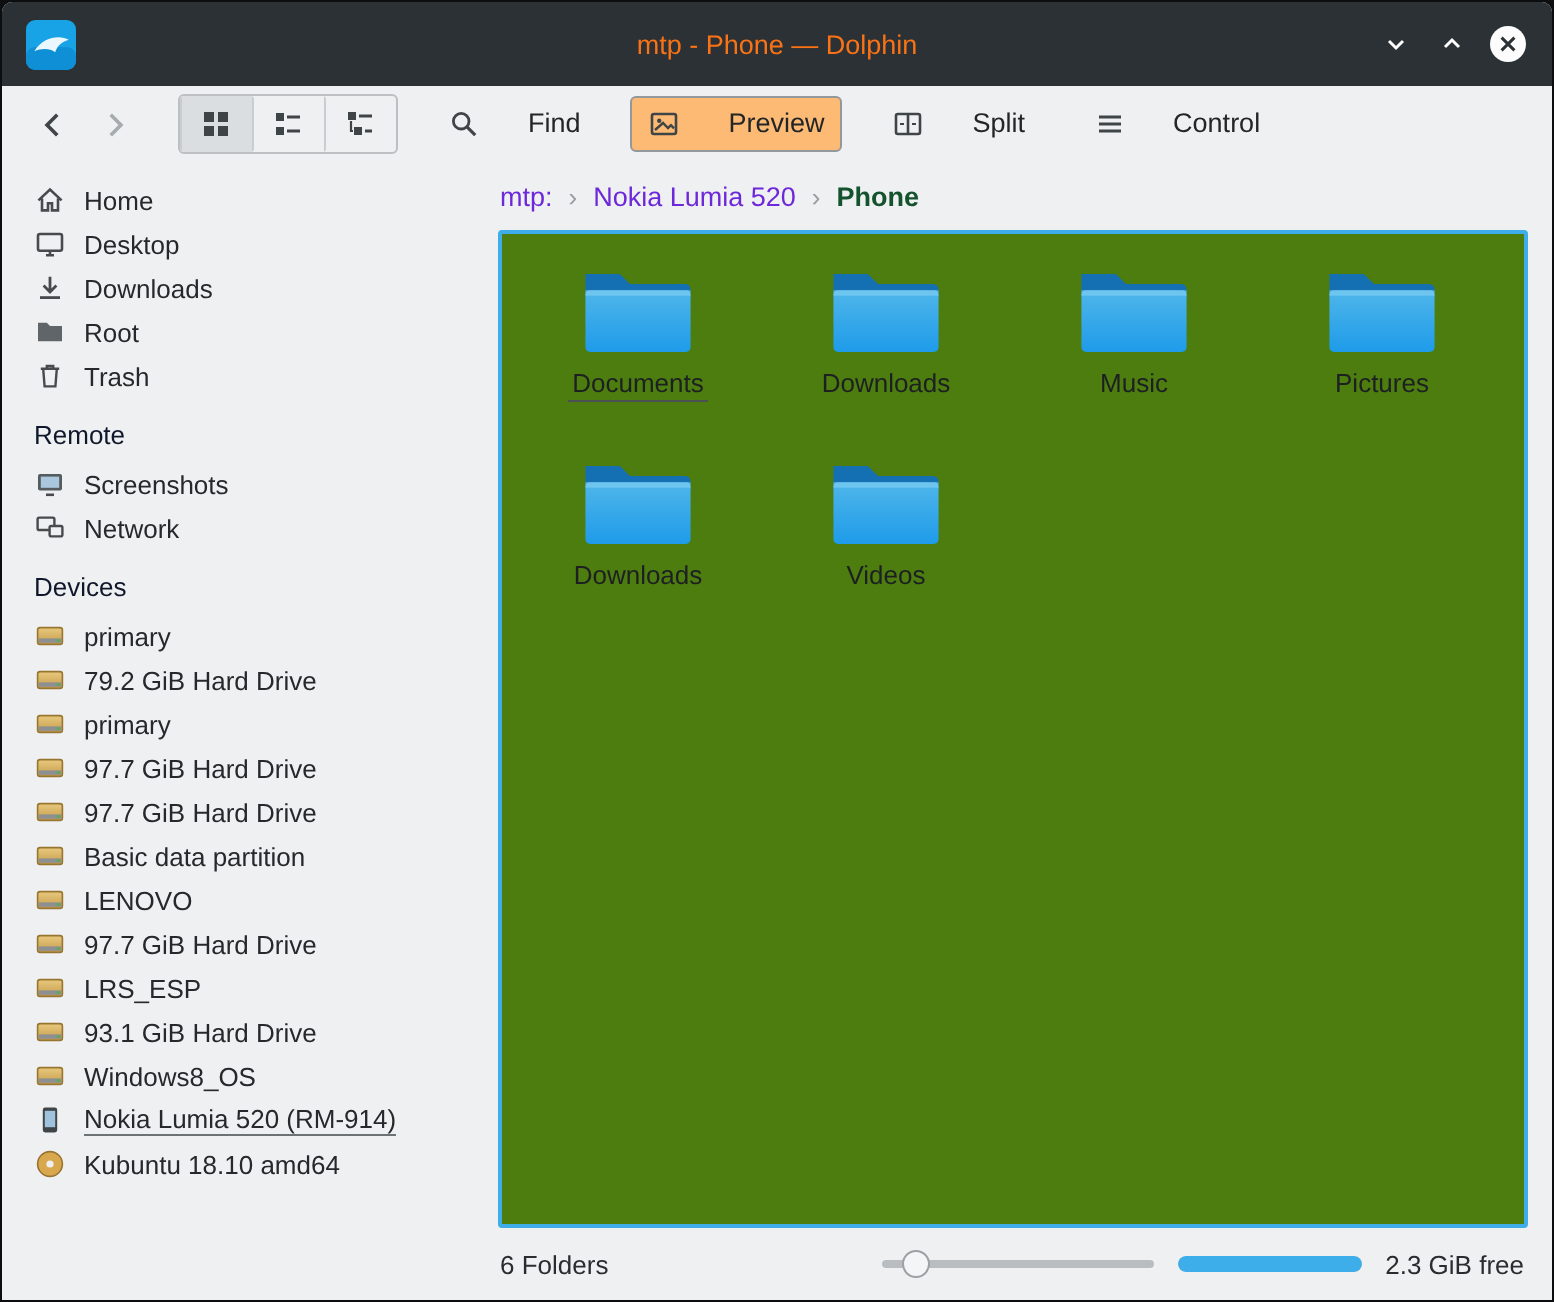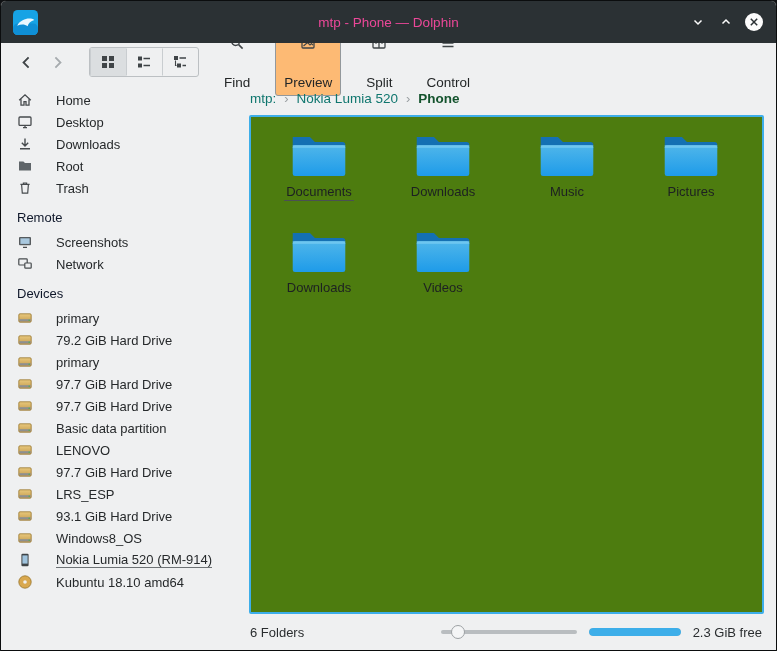--- a/index.html
+++ b/index.html
@@ -24,42 +24,41 @@
     height: 42px; flex: 0 0 42px;
     background: #2b3134;
     display: flex; align-items: center;
     padding: 0 12px;
     position: relative;
   }
   .app-icon { width: 25px; height: 25px; }
   .window-title {
     position: absolute; left: 0; right: 0;
     text-align: center;
-    color: #ec4899; font-size: 13.5px;
+    color: #f97316; font-size: 13.5px;
     pointer-events: none;
   }
   .win-controls { margin-left: auto; display: flex; align-items: center; gap: 8px; z-index: 2; }
   .win-btn { width: 20px; height: 20px; display: flex; align-items: center; justify-content: center; background: transparent; border: none; cursor: pointer; }
 
   
   .toolbar {
     height: 38px; flex: 0 0 38px;
     display: flex; align-items: center;
     padding: 0 10px;
     background: #eff0f1;
   }
   .tool-btn {
-    display: flex; align-items: center; gap: 24px;
+    display: flex; align-items: flex-start; gap: 24px;
     border: 1px solid transparent; background: transparent;
     border-radius: 3px;
     padding: 5px 8px;
     font-family: "Liberation Sans", sans-serif;
     font-size: 13.5px; color: #232627;
     cursor: pointer;
-    flex-direction: column;
   }
   .tool-btn.labeled { margin-left: 16px; }
   .tool-btn.active { background: #fdba74; border-color: #93989c; }
   .nav-btn { padding: 5px 6px; }
   .viewmode-group {
     margin-left: 16px;
     display: flex;
     border: 1px solid #bcc0c3; border-radius: 3px;
     overflow: hidden;
   }
@@ -72,21 +71,21 @@
 
   
   .sidebar {
     width: 235px; flex: 0 0 235px;
     padding-top: 8px;
     overflow: hidden;
     font-size: 13px;
   }
   .sidebar-item {
     height: 22px;
-    display: flex; align-items: center; gap: 23px;
+    display: flex; align-items: center; gap: 9px;
     padding-left: 16px;
     color: #26292b;
     cursor: pointer;
     white-space: nowrap;
   }
   .sidebar-item.header {
     color: #0f172a;
     margin-top: 7px; margin-bottom: 3px;
     cursor: default;
   }
@@ -95,21 +94,21 @@
 
   
   .main { flex: 1; display: flex; flex-direction: column; min-width: 0; }
   .breadcrumb-row {
     height: 34px; flex: 0 0 34px;
     display: flex; align-items: center;
     padding-left: 14px;
     font-size: 13.5px;
   }
   .crumb { display: flex; align-items: center; cursor: pointer; }
-  .crumb .crumb-label { color: #0f766e; }
+  .crumb .crumb-label { color: #6d28d9; }
   .crumb.current .crumb-label { color: #14532d; font-weight: bold; }
   .crumb .crumb-sep { color: #989da1; margin: 0 8px; font-size: 13px; }
 
   
   .folder-view {
     flex: 1;
     margin: 0 12px 0 13px;
     background: #4d7c0f;
     border: 2px solid #3daee9;
     border-radius: 2px;

